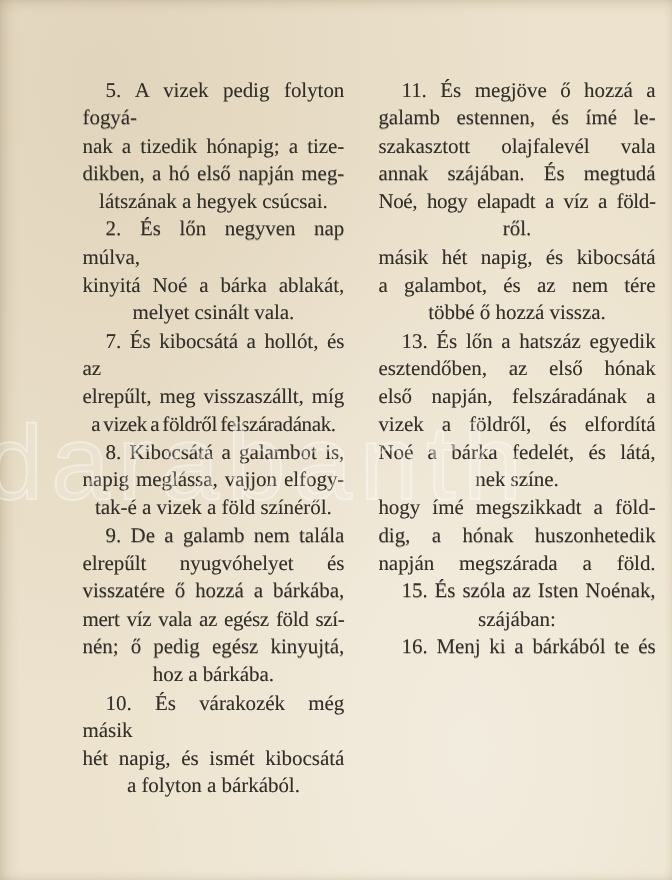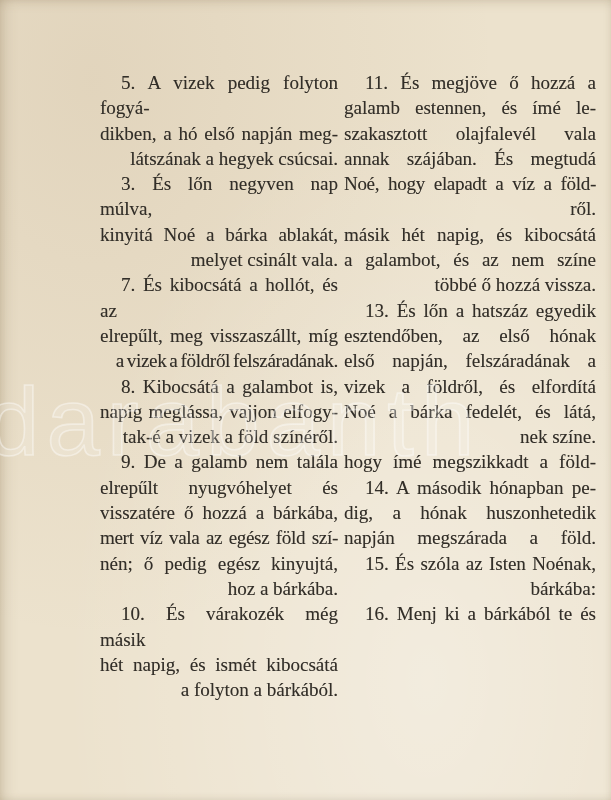--- a/index.html
+++ b/index.html
@@ -22,23 +22,23 @@
       inset 0 -6px 10px -7px rgba(110,85,50,0.12);
   }
   .column {
     position: absolute;
     top: 70px;
     color: #322e28;
     font-size: 19px;
     line-height: 25.3px;
     text-shadow: 0.2px 0.2px 0 rgba(50,46,40,0.35);
   }
-  .col-left  { left: 75px;  width: 238px; margin-left: 25px; }
+  .col-left  { left: 75px;  width: 238px; }
   .col-right { left: 344px; width: 252px; }
-  .line { text-align: right; }
+  .line { text-align: center; }
   .line.j { text-align: justify; text-align-last: justify; }
   .line.first { text-indent: 21px; }
   .line.tight { letter-spacing: -0.3px; word-spacing: -1.5px; }
   .watermark {
     position: absolute;
     left: -14px; top: 372px; width: 640px;
     font-size: 96px; line-height: 100px;
     font-family: "Liberation Sans", sans-serif;
     font-weight: 400;
     letter-spacing: 7px;
@@ -49,25 +49,26 @@
   }
 </style>
 </head>
 <body>
 
 <div class="page">
 
   <div class="column col-left">
     <div class="verse">
       <div class="line first j">5. A vizek pedig folyton fogyá-</div>
+      <div class="line j">nak a tizedik hónapig; a tize-</div>
       <div class="line j">dikben, a hó első napján meg-</div>
       <div class="line">látszának a hegyek csúcsai.</div>
     </div>
     <div class="verse">
-      <div class="line first j">3. És lőn negyven nap múlva,</div>
+      <div class="line first j">2. És lőn negyven nap múlva,</div>
       <div class="line j">kinyitá Noé a bárka ablakát,</div>
       <div class="line">melyet csinált vala.</div>
     </div>
     <div class="verse">
       <div class="line first j">7. És kibocsátá a hollót, és az</div>
       <div class="line j">elrepűlt, meg visszaszállt, míg</div>
       <div class="line tight">a vizek a földről felszáradának.</div>
     </div>
     <div class="verse">
       <div class="line first j">8. Kibocsátá a galambot is,</div>
@@ -93,40 +94,39 @@
     <div class="verse">
       <div class="line first j">11. És megjöve ő hozzá a</div>
       <div class="line j">galamb estennen, és ímé le-</div>
       <div class="line j">szakasztott olajfalevél vala</div>
       <div class="line j">annak szájában. És megtudá</div>
       <div class="line j tight">Noé, hogy elapadt a víz a föld-</div>
       <div class="line">ről.</div>
     </div>
     <div class="verse">
       <div class="line j">másik hét napig, és kibocsátá</div>
-      <div class="line j">a galambot, és az nem színe</div>
+      <div class="line j">a galambot, és az nem tére</div>
       <div class="line">többé ő hozzá vissza.</div>
     </div>
     <div class="verse">
       <div class="line first j">13. És lőn a hatszáz egyedik</div>
       <div class="line j">esztendőben, az első hónak</div>
       <div class="line j">első napján, felszáradának a</div>
       <div class="line j">vizek a földről, és elfordítá</div>
       <div class="line j">Noé a bárka fedelét, és látá,</div>
       <div class="line">nek színe.</div>
       <div class="line j">hogy ímé megszikkadt a föld-</div>
     </div>
     <div class="verse">
-      <div class="line first j">14. A második hónapban pe-</div>
       <div class="line j">dig, a hónak huszonhetedik</div>
       <div class="line j">napján megszárada a föld.</div>
     </div>
     <div class="verse">
       <div class="line first j">15. És szóla az Isten Noénak,</div>
-      <div class="line">bárkába:</div>
+      <div class="line">szájában:</div>
     </div>
     <div class="verse">
       <div class="line first j">16. Menj ki a bárkából te és</div>
     </div>
   </div>
 
   <div class="watermark">darabanth</div>
 </div>
 
 </body></html>

